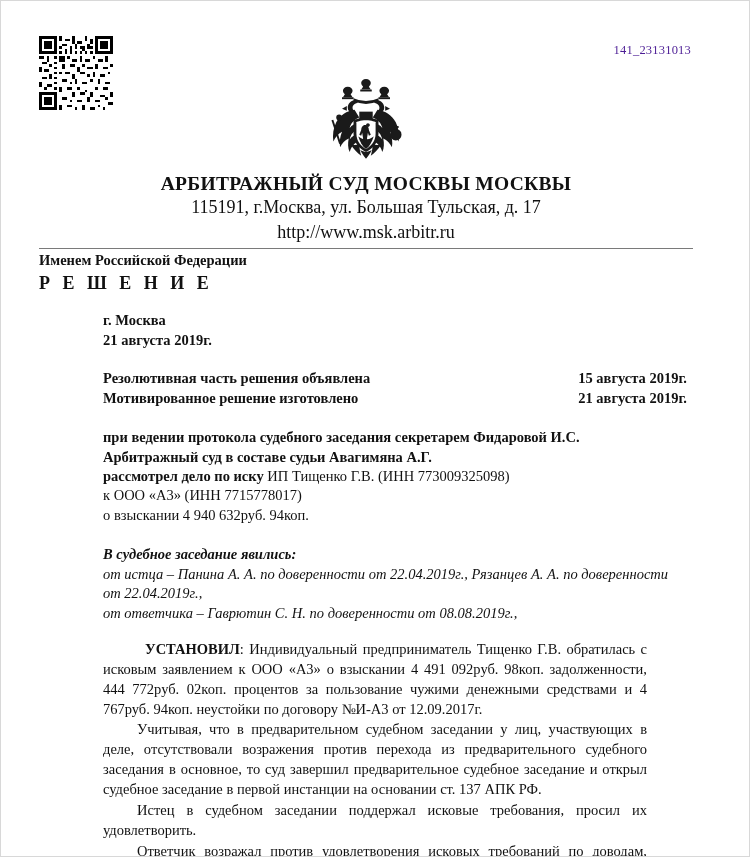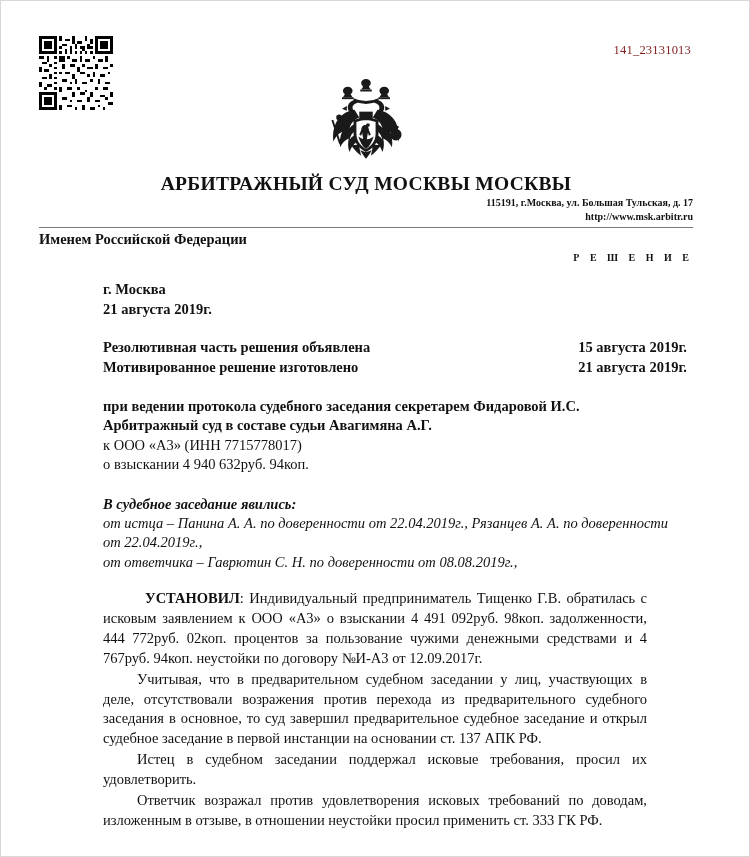--- a/index.html
+++ b/index.html
@@ -49,21 +49,21 @@
     height: 74px;
     display: block;
   }
 
   .doc-id {
     position: absolute;
     right: 2px;
     top: 22px;
     font-size: 12.5px;
     letter-spacing: 0.2px;
-    color: #7f1d1d;
+    color: #4c1d95;
     white-space: nowrap;
   }
 
   .emblem {
     position: absolute;
     left: 50%;
     transform: translateX(-50%);
     top: 56px;
     width: 96px;
     height: 100px;
@@ -73,42 +73,41 @@
   .court-name {
     text-align: center;
     font-size: 19.5px;
     font-weight: bold;
     letter-spacing: 0.3px;
     line-height: 1.15;
     margin: 0;
   }
   .court-address,
   .court-url {
-    text-align: right;
-    font-size: 10px;
+    text-align: center;
+    font-size: 18px;
     line-height: 1.3;
     margin: 1px 0 0 0;
-    font-weight: bold;
   }
   .rule {
     border: none;
     border-top: 1px solid #7a7a7a;
     margin: 4px 0 2px 0;
     height: 0;
   }
   .in-name {
     text-align: left;
     font-size: 14.5px;
     font-weight: bold;
     margin: 0;
     line-height: 1.3;
   }
   .resolution-word {
-    text-align: right;
-    font-size: 10px;
+    text-align: left;
+    font-size: 18px;
     font-weight: bold;
     letter-spacing: 4px;
     margin: 2px 0 0 0;
     line-height: 1.3;
   }
 
   
   .meta-block {
     margin-top: 16px;
     padding-left: 64px;
@@ -377,20 +376,21 @@
       </div>
       <div class="meta-row">
         <span class="left">Мотивированное решение изготовлено</span>
         <span class="right">21 августа 2019г.</span>
       </div>
     </div>
 
     <div class="composition">
       <div class="line b">при ведении протокола судебного заседания секретарем Фидаровой И.С.</div>
       <div class="line b">Арбитражный суд в составе судьи Авагимяна А.Г.</div>
+      <div class="line"><span class="b">рассмотрел дело по иску</span> <span>ИП Тищенко Г.В. (ИНН 773009325098)</span></div>
       <div class="line">к ООО «А3» (ИНН 7715778017)</div>
       <div class="line">о взыскании 4 940 632руб. 94коп.</div>
     </div>
 
     <div class="attendance">
       <div class="title">В судебное заседание явились:</div>
       <div>от истца – Панина А. А. по доверенности от 22.04.2019г., Рязанцев А. А. по доверенности от 22.04.2019г.,</div>
       <div>от ответчика – Гаврютин С. Н. по доверенности от 08.08.2019г.,</div>
     </div>
 

